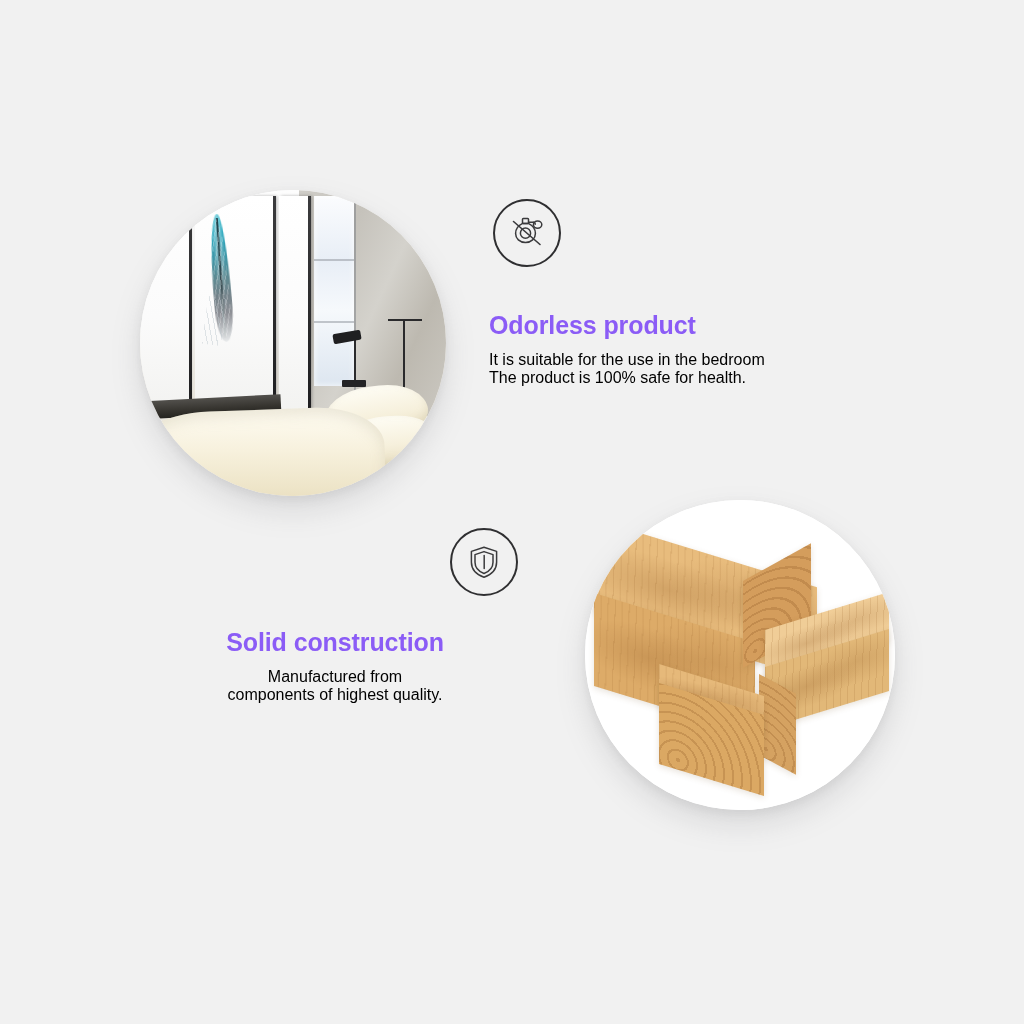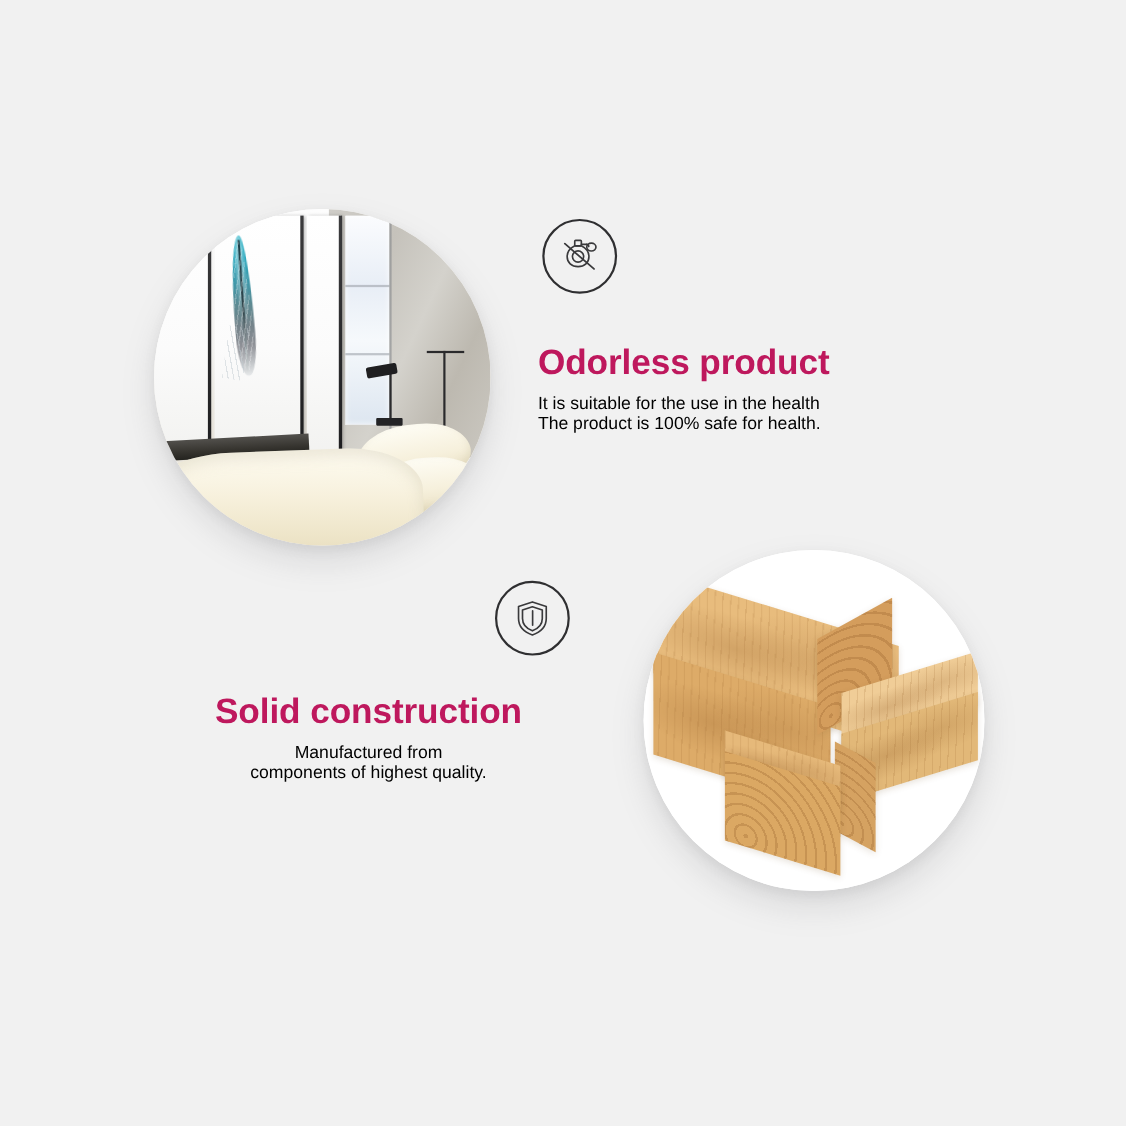--- a/index.html
+++ b/index.html
@@ -245,23 +245,23 @@
     align-items: center;
     justify-content: center;
     box-sizing: border-box;
   }
   #icon-odorless { left: 493px; top: 199px; width: 68px; height: 68px; }
   #icon-shield   { left: 450px; top: 528px; width: 68px; height: 68px; }
 
   
   .feature-text { position: absolute; }
   .feature-title {
-    font-size: 32px;
+    font-size: 25px;
     font-weight: bold;
-    color: #be185d;
+    color: #8b5cf6;
     letter-spacing: -0.1px;
     margin: 0 0 11px 0;
     white-space: nowrap;
   }
   .feature-body {
     font-size: 21px;
     font-weight: normal;
     color: #5a5a5c;
     line-height: 1.43;
     margin: 0;
@@ -319,21 +319,21 @@
         <path d="M27.4 10.2 C28.6 10.2 29.2 11.0 29.2 12.2"></path>
       </g>
       <line x1="7.5" y1="9.5" x2="34" y2="32.5" stroke="#3a3a3c" stroke-width="1.6" stroke-linecap="round"></line>
     </svg>
   </div>
 
   <div class="feature-text" id="text-odorless">
     <h2 class="feature-title">Odorless product</h2>
     <p class="feature-body">
       </p>
-      <div>It is suitable for the use in the health</div>
+      <div>It is suitable for the use in the bedroom</div>
       <div>The product is 100% safe for health.</div>
     <p></p>
   </div>
 
   <div class="icon-circle" id="icon-shield">
     <svg width="40" height="40" viewBox="0 0 40 40">
       <g fill="none" stroke="#3a3a3c" stroke-width="1.5" stroke-linecap="round" stroke-linejoin="round">
         <path d="M20 5.2 L32.6 9.4 L32.6 20.2 C32.6 27.4 27.2 32.6 20 35.2
                  C12.8 32.6 7.4 27.4 7.4 20.2 L7.4 9.4 Z"></path>
         <path d="M20 9.6 L29 12.6 L29 20.2 C29 25.6 25.2 29.4 20 31.5

